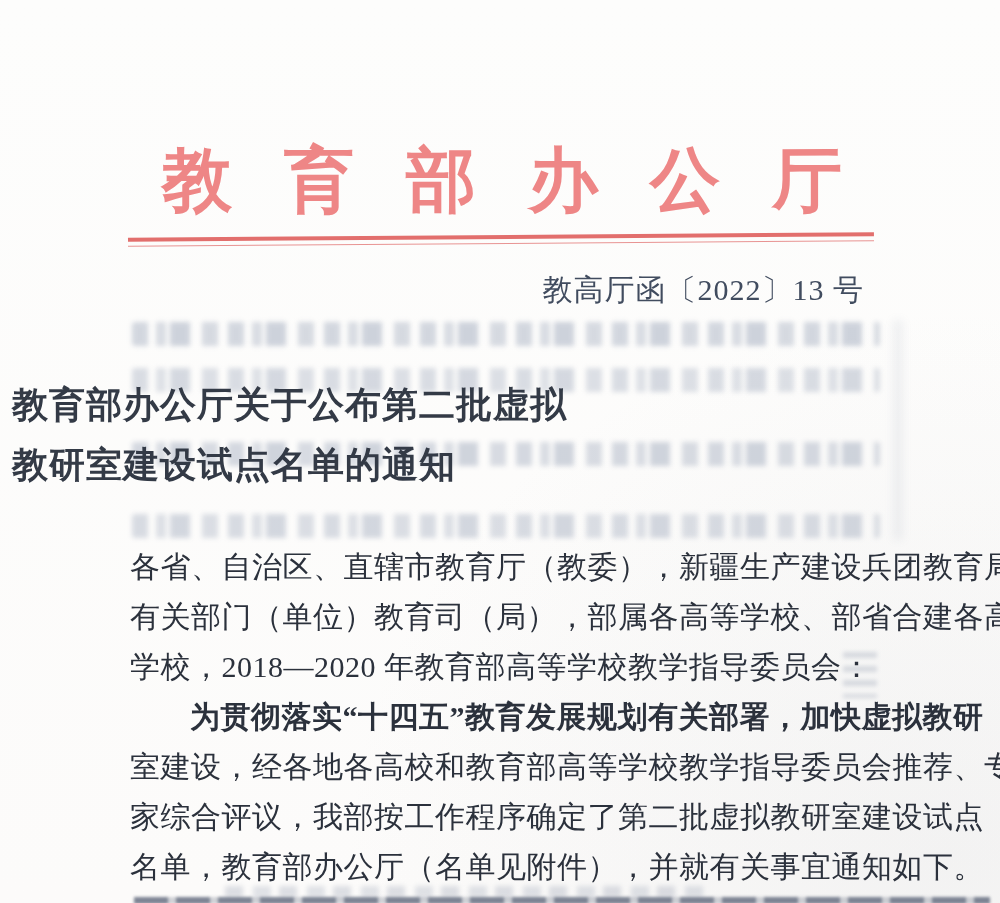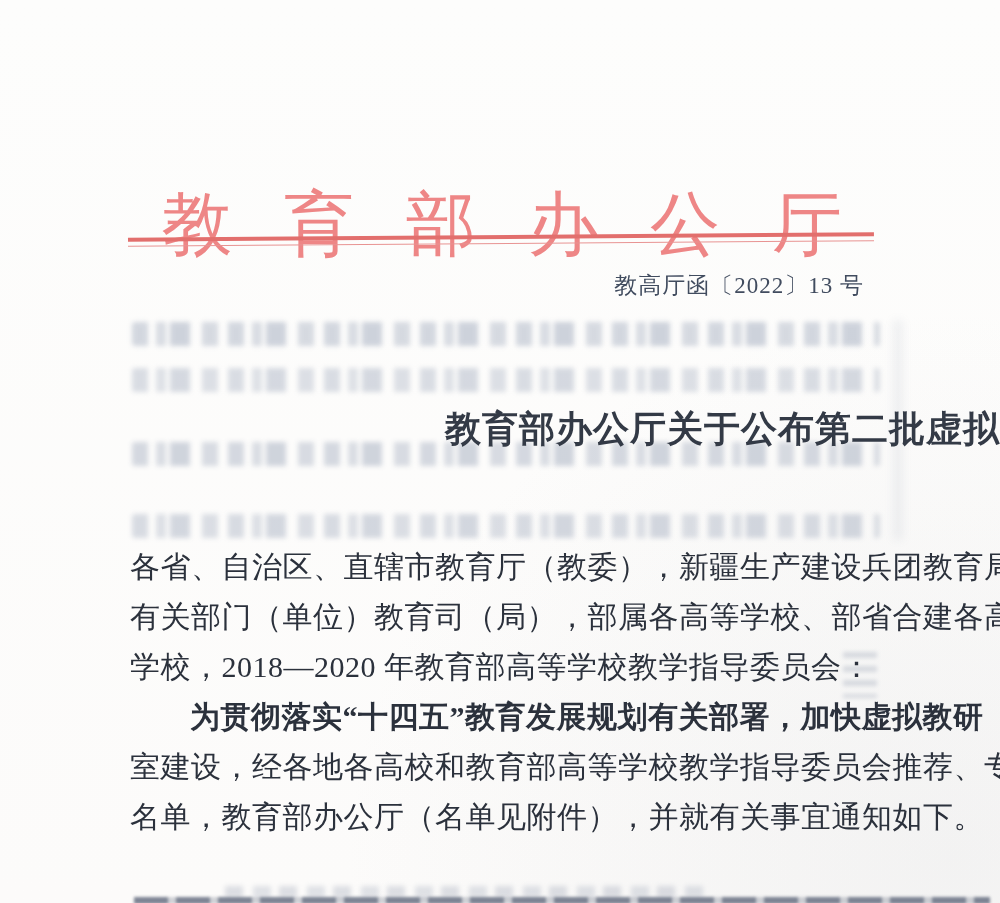--- a/index.html
+++ b/index.html
@@ -14,26 +14,25 @@
     overflow: hidden;
     font-family: "Liberation Serif", "DejaVu Serif", serif;
   }
   
   .letterhead {
     position: absolute;
     top: 134px; left: 0; right: 0;
     text-align: center;
     padding-left: 56px;           
     font-size: 70px;
-    font-weight: 400;
+    font-weight: 700;
     letter-spacing: 52px;
     color: var(--letterhead-red, #ee8686);
     white-space: nowrap;
     z-index: 3;
-    margin-top: 44px;
   }
   .rule-wrap {
     position: absolute;
     top: 235px; left: 128px;
     width: 746px; height: 12px;
     transform: rotate(-0.42deg);
     z-index: 3;
   }
   .rule-top {
     height: 3.5px;
@@ -41,38 +40,37 @@
   }
   .rule-bottom {
     height: 1.8px;
     margin-top: 4px;
     background: var(--rule-red-thin, #e89392);
   }
   
   .doc-number {
     position: absolute;
     top: 270px; right: 136px;
-    font-size: 23px;
+    font-size: 30px;
     color: var(--doc-number-ink, #414c5f);
     letter-spacing: 1px;
     white-space: nowrap;
     z-index: 3;
   }
   
   .title-line {
     position: absolute;
-    left: 0; right: 0;
-    text-align: right;
+    left: 12px; right: 0;
+    text-align: left;
     font-size: 36px;
     font-weight: 700;
     color: var(--title-ink, #333a46);
     letter-spacing: 1px;
     white-space: nowrap;
     z-index: 3;
-    margin-top: 24px;
   }
   .title-1 { top: 381px; }
   .title-2 { top: 441px; }
   
   .body-block {
     position: absolute;
     top: 542px; left: 130px;
     width: 762px;
     font-size: 30px;
     line-height: 50px;
@@ -155,23 +153,25 @@
   <div class="letterhead">教育部办公厅</div>
 
   <div class="rule-wrap">
     <div class="rule-top"></div>
     <div class="rule-bottom"></div>
   </div>
 
   <div class="doc-number">教高厅函〔2022〕13 号</div>
 
   <div class="title-line title-1">教育部办公厅关于公布第二批虚拟</div>
+  <div class="title-line title-2">教研室建设试点名单的通知</div>
 
   <div class="body-block">
     <div class="body-line">各省、自治区、直辖市教育厅（教委），新疆生产建设兵团教育局，</div>
     <div class="body-line">有关部门（单位）教育司（局），部属各高等学校、部省合建各高等</div>
     <div class="body-line">学校，2018—2020 年教育部高等学校教学指导委员会：</div>
     <div class="body-line indent">为贯彻落实“十四五”教育发展规划有关部署，加快虚拟教研</div>
     <div class="body-line">室建设，经各地各高校和教育部高等学校教学指导委员会推荐、专</div>
+    <div class="body-line">家综合评议，我部按工作程序确定了第二批虚拟教研室建设试点</div>
     <div class="body-line">名单，教育部办公厅（名单见附件），并就有关事宜通知如下。</div>
   </div>
 
 </div>
 
 </body></html>

